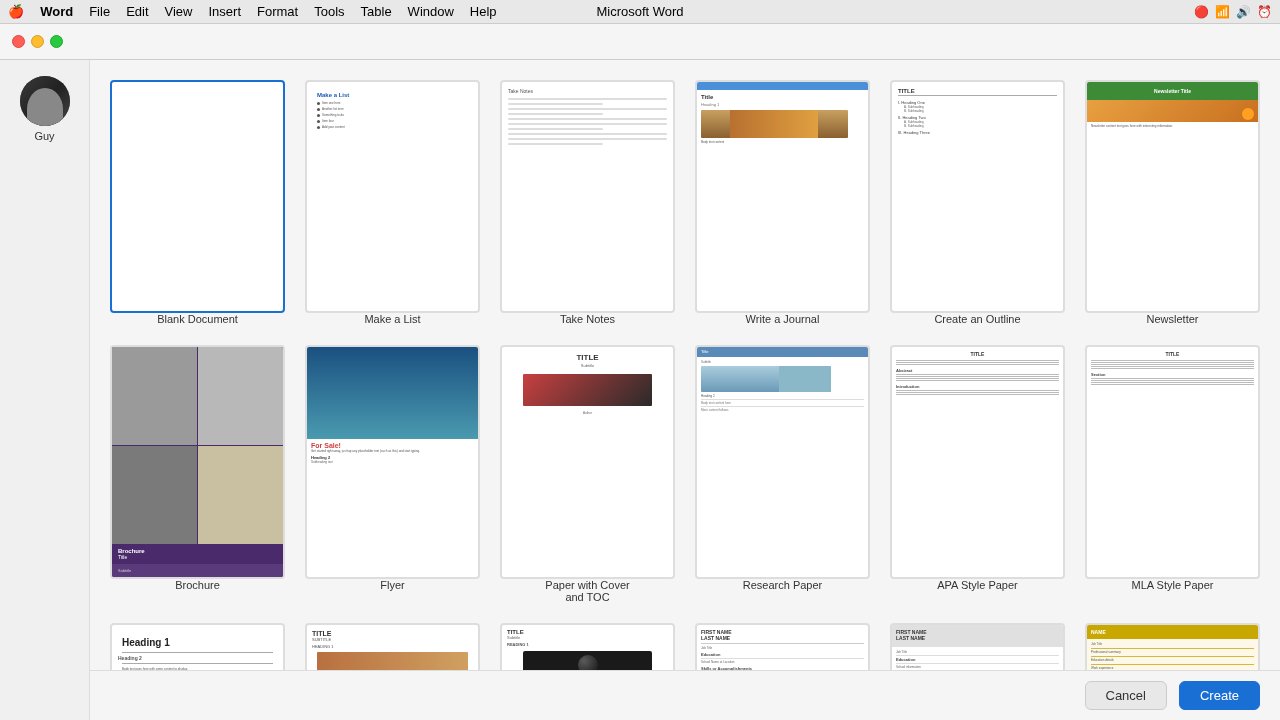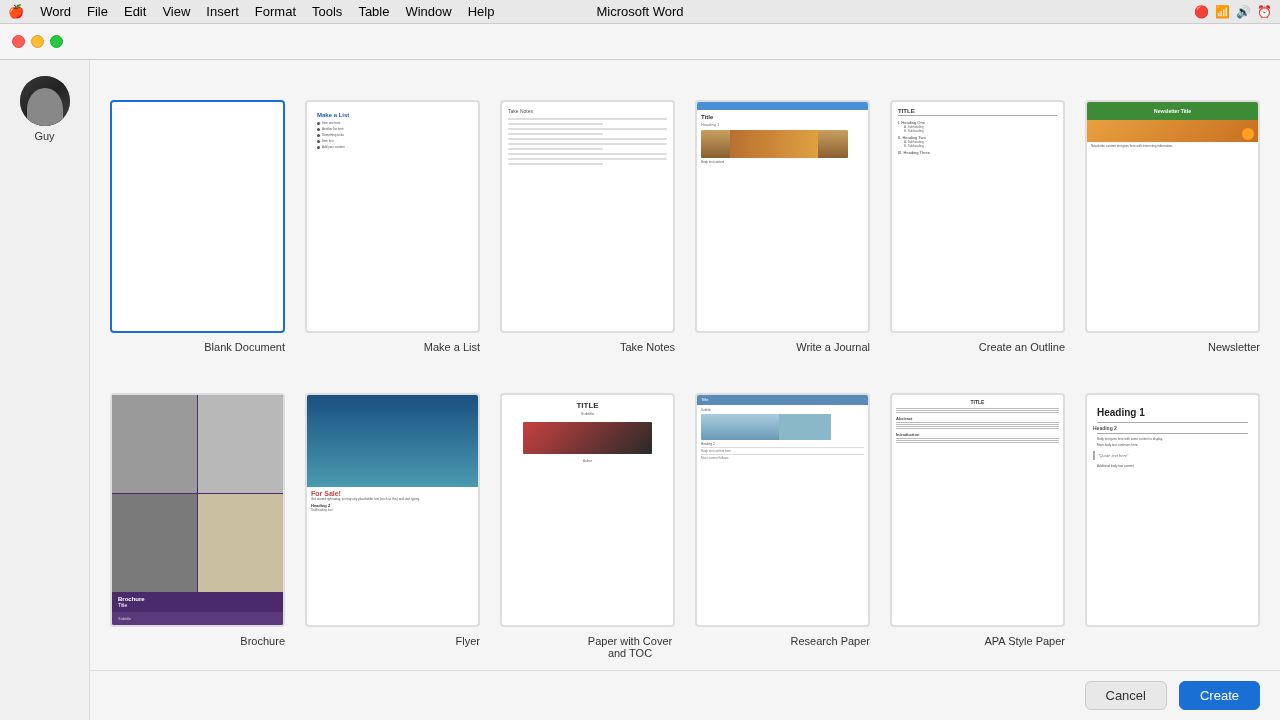--- a/index.html
+++ b/index.html
@@ -18,21 +18,21 @@
       height: 24px;
       background: #e8e8e8;
       display: flex;
       align-items: center;
       padding: 0 8px;
       font-size: 13px;
       border-bottom: 1px solid #ccc;
       gap: 16px;
       position: relative;
     }
-    .menu-bar .app-name { font-weight: normal; text-align: right; }
+    .menu-bar .app-name { font-weight: bold; text-align: right; }
     .menu-bar .menu-item { cursor: default; }
     .menu-bar .title-center {
       position: absolute;
       left: 50%;
       transform: translateX(-50%);
       font-size: 13px;
     }
     .menu-bar .right-icons {
       margin-left: auto;
       display: flex;
@@ -141,24 +141,23 @@
     .template-grid {
       display: grid;
       grid-template-columns: repeat(6, 1fr);
       gap: 20px;
       max-width: 1180px;
     }
 
     .template-item {
       display: flex;
       flex-direction: column;
-      align-items: flex-end;
-      gap: 8px;
+      align-items: center;
+      gap: 0;
       cursor: pointer;
-      margin-top: 20px;
     }
 
     .template-thumb {
       width: 100%;
       aspect-ratio: 3/4;
       background: white;
       border: 2px solid #ddd;
       border-radius: 4px;
       overflow: hidden;
       display: flex;
@@ -485,20 +484,38 @@
             <div style="height:1px; background:#bbb; margin:1px 0;"></div>
             <div style="font-size:4px; color:#444; font-weight:bold; margin:3px 0 1px;">Introduction</div>
             <div style="height:1px; background:#bbb; margin:1px 0;"></div>
             <div style="height:1px; background:#bbb; margin:1px 0;"></div>
             <div style="height:1px; background:#bbb; margin:1px 0;"></div>
           </div>
         </div>
         <span class="template-name">APA Style Paper</span>
       </div>
 
+      <div class="template-item">
+        <div class="template-thumb">
+          <div class="thumb-inner" style="padding:4px;">
+            <div style="text-align:center; font-size:5px; font-weight:bold; color:#333; margin-bottom:3px;">TITLE</div>
+            <div style="height:1px; background:#bbb; margin:1px 0;"></div>
+            <div style="height:1px; background:#bbb; margin:1px 0;"></div>
+            <div style="height:1px; background:#bbb; margin:1px 0;"></div>
+            <div style="height:1px; background:#bbb; margin:1px 0;"></div>
+            <div style="height:1px; background:#bbb; margin:1px 0;"></div>
+            <div style="font-size:4px; color:#444; font-weight:bold; margin:3px 0 1px;">Section</div>
+            <div style="height:1px; background:#bbb; margin:1px 0;"></div>
+            <div style="height:1px; background:#bbb; margin:1px 0;"></div>
+            <div style="height:1px; background:#bbb; margin:1px 0;"></div>
+            <div style="height:1px; background:#bbb; margin:1px 0;"></div>
+          </div>
+        </div>
+        <span class="template-name">MLA Style Paper</span>
+      </div>
 
       <div class="template-item">
         <div class="template-thumb">
           <div class="thumb-inner t-heading1">
             <div class="h1-big">Heading 1</div>
             <div class="h1-line"></div>
             <div style="font-size:5px; color:#555; margin:2px 0 1px; font-weight:bold;">Heading 2</div>
             <div class="h1-line"></div>
             <div class="h1-text">Body text goes here with some content to display.</div>
             <div class="h1-text">More body text continues here.</div>

